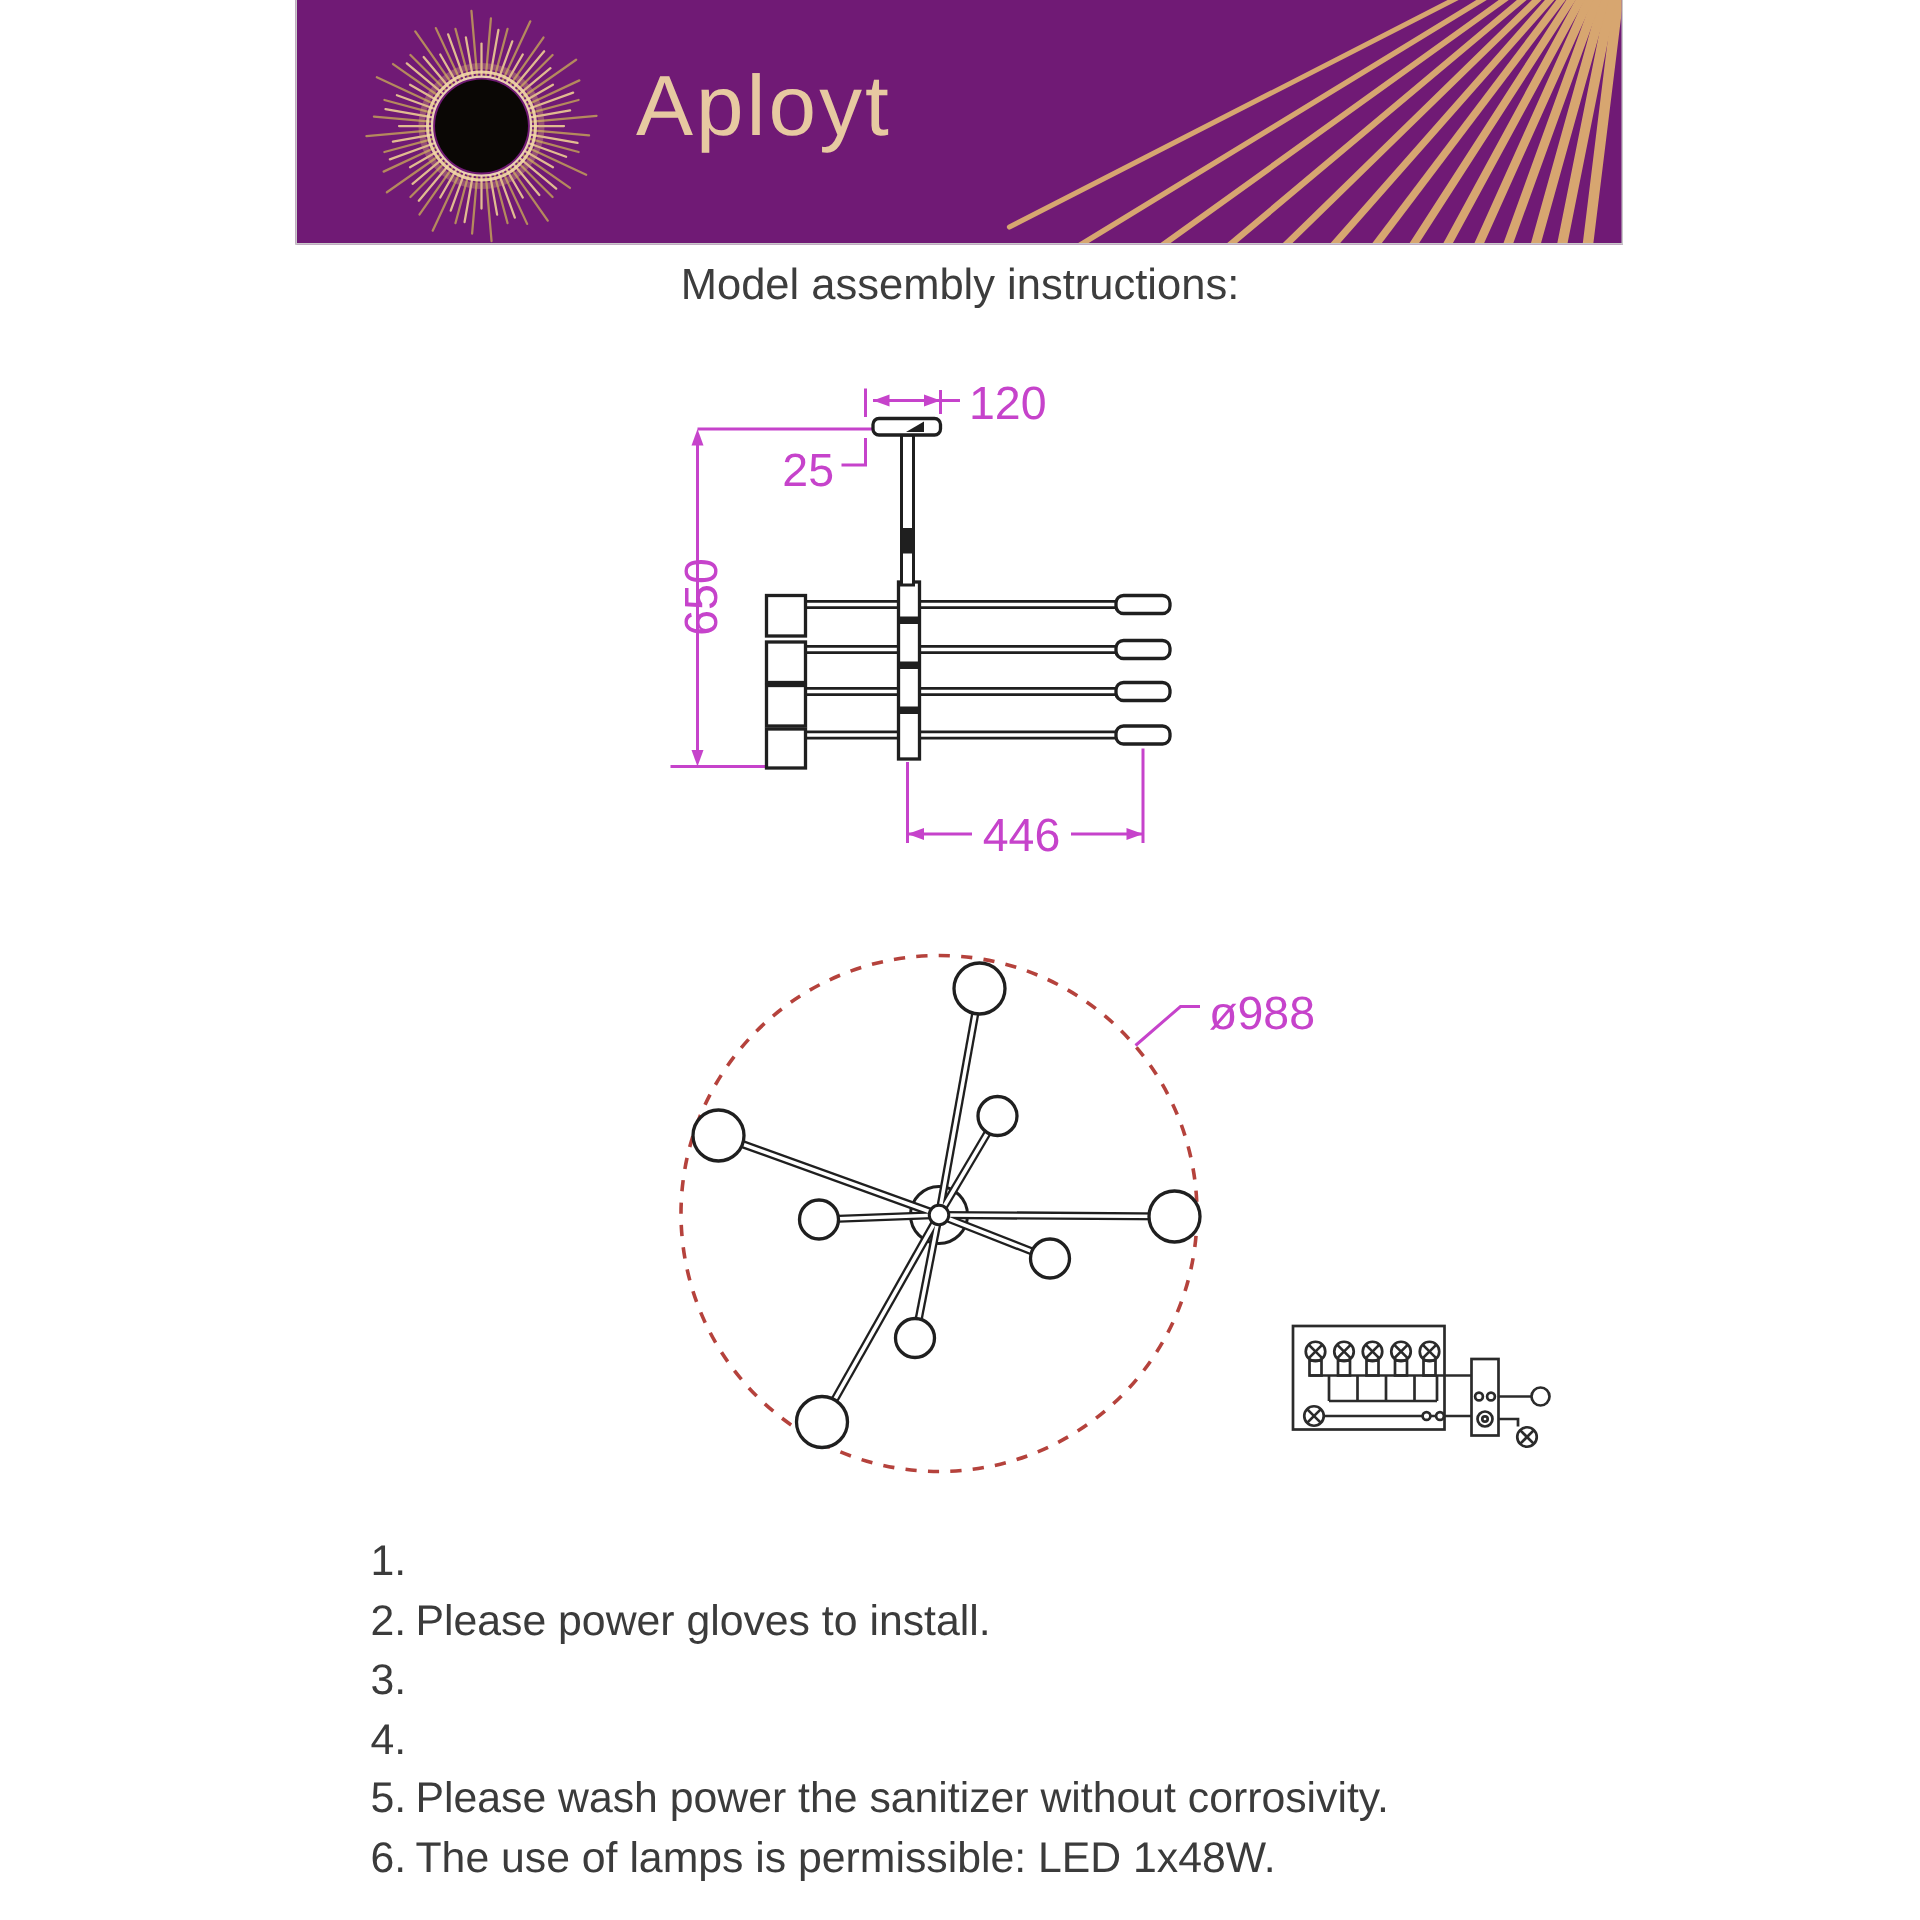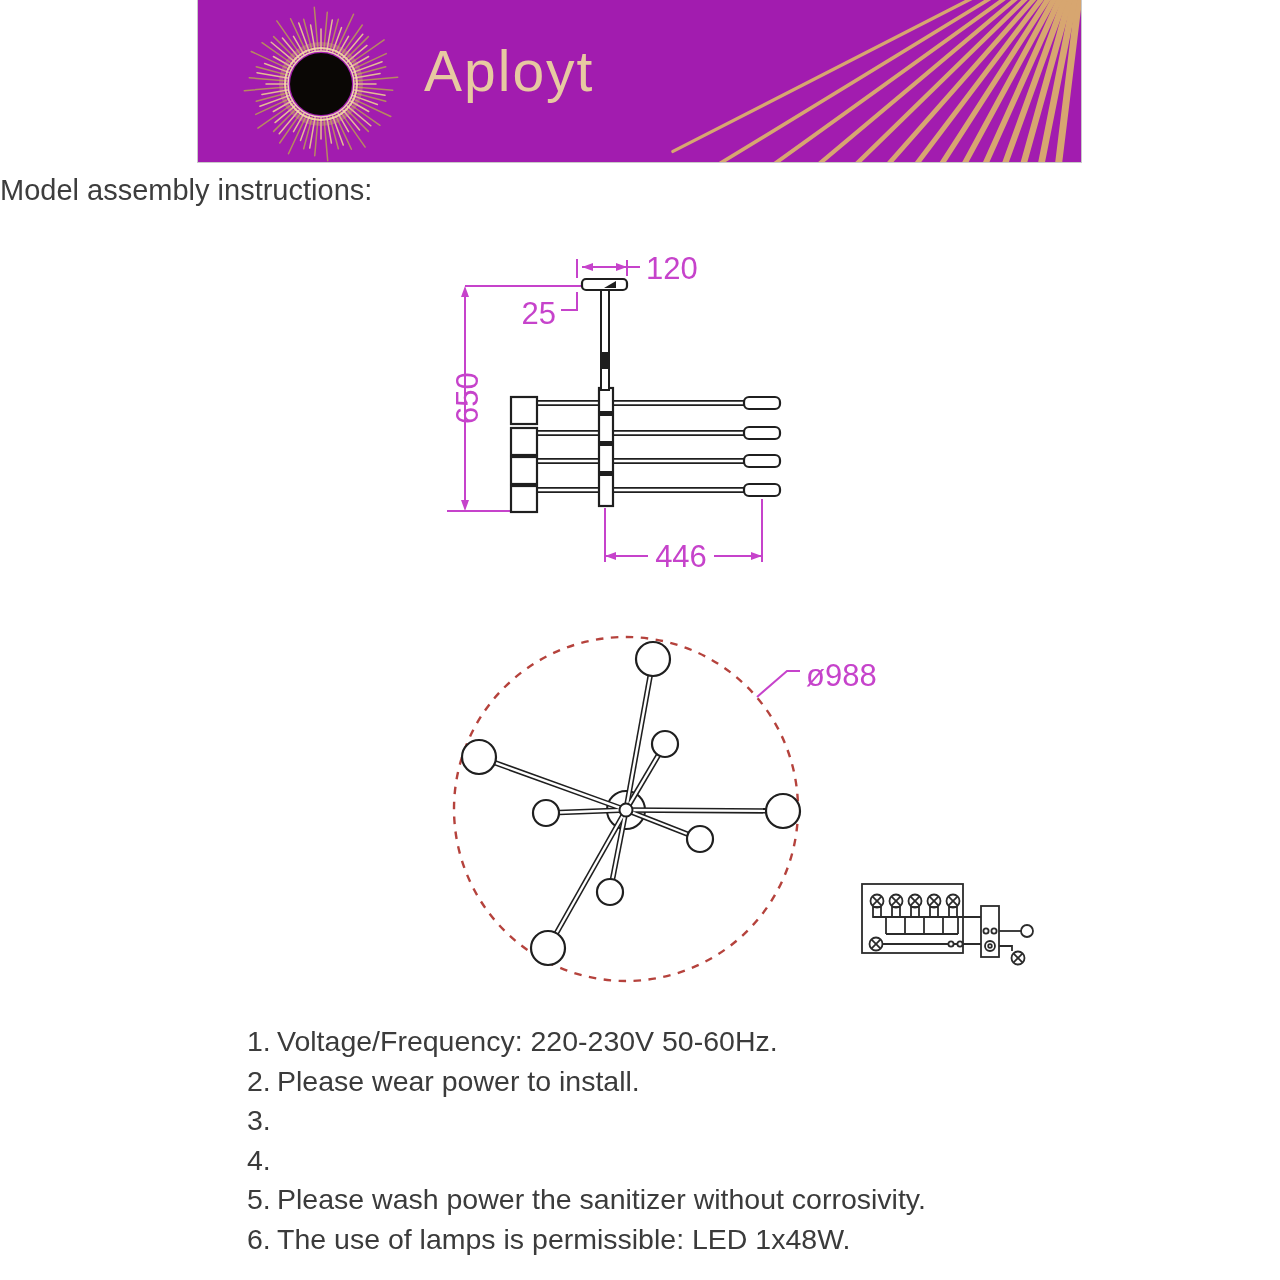--- a/index.html
+++ b/index.html
@@ -3,32 +3,32 @@
 <meta charset="utf-8">
 <style>
   html,body{margin:0;padding:0;}
   body{
     width:1280px;height:1280px;position:relative;background:#ffffff;
     font-family:"Liberation Sans",sans-serif;color:#3b3b3b;overflow:hidden;
   }
   
   .banner{
     position:absolute;left:197px;top:0;width:885px;height:163px;
-    background:#a21caf;overflow:hidden;border:1px solid #c9c9c9;border-top:none;
+    background:#701a75;overflow:hidden;border:1px solid #c9c9c9;border-top:none;
     box-sizing:border-box;
   }
   .banner svg{position:absolute;left:0;top:0;}
   .brand{
     position:absolute;left:226px;top:38px;
     font-size:57px;font-weight:300;letter-spacing:2px;color:#e7c9a1;
     font-family:"Liberation Sans",sans-serif;
   }
   
   .title-block{
-    position:absolute;left:0;top:172px;width:1280px;
+    position:absolute;left:0;top:172px;width:1280px;text-align:center;
     font-size:29px;line-height:37px;color:#3d3d3d;font-weight:500;
   }
   
   #drawing{position:absolute;left:0;top:0;width:1280px;height:1280px;}
   #drawing text{
     font-family:"Liberation Sans",sans-serif;fill:#c643cb;font-size:31px;
   }
   
   .instructions{
     position:absolute;left:247px;top:1022px;margin:0;padding:0;list-style:none;
@@ -304,25 +304,24 @@
     <path d="M999,946 L1012,946 L1012,951"></path>
     <circle cx="1018" cy="958" r="6.5"></circle>
       <line x1="1013.4" y1="953.4" x2="1022.6" y2="962.6"></line>
       <line x1="1022.6" y1="953.4" x2="1013.4" y2="962.6"></line>
   </g>
 </svg>
 
 <ol class="instructions">
   <li>
       <span class="num">1.</span>
-      <span class="txt">Voltage/Frequency: 220-230V 50-60Hz.</span>
     </li>
   <li>
       <span class="num">2.</span>
-      <span class="txt">Please wear power to install.</span>
+      <span class="txt">Please power gloves to install.</span>
     </li>
   <li>
       <span class="num">3.</span>
     </li>
   <li>
       <span class="num">4.</span>
     </li>
   <li>
       <span class="num">5.</span>
       <span class="txt">Please wash power the sanitizer without corrosivity.</span>

